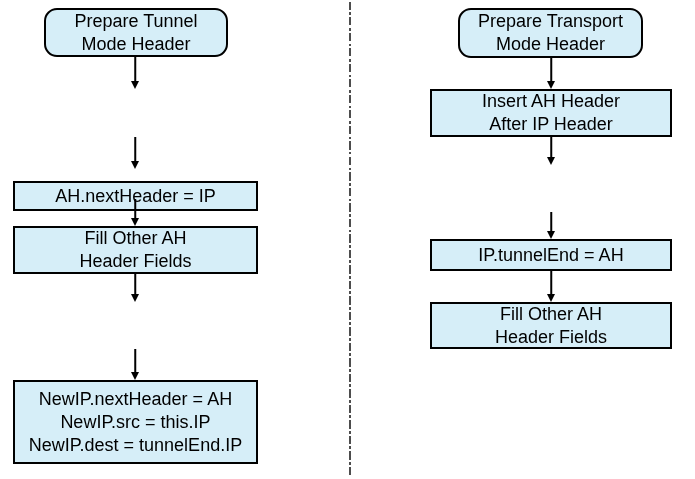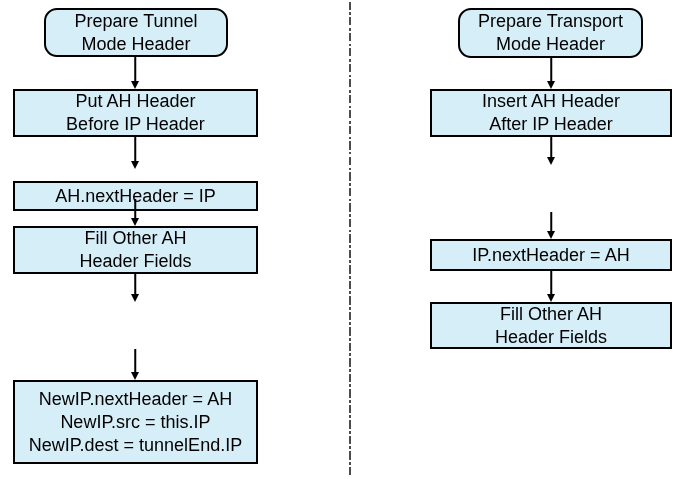--- a/index.html
+++ b/index.html
@@ -79,22 +79,20 @@
 <div class="canvas">
 
   <div class="node rounded" style="left:44px; top:8px; width:184px; height:49px">Prepare Tunnel
 Mode Header</div>
 
   <div class="arrow" style="left:135px; top:57px; height:32px">
     <div class="arrow-line"></div>
     <div class="arrow-head"></div>
   </div>
 
-  <div class="node" style="left:13px; top:89px; width:245px; height:48px">Put AH Header
-Before IP Header</div>
 
   <div class="arrow" style="left:135px; top:137px; height:32px">
     <div class="arrow-line"></div>
     <div class="arrow-head"></div>
   </div>
 
   <div class="node" style="left:13px; top:181px; width:245px; height:30px">AH.nextHeader = IP</div>
 
   <div class="arrow" style="left:135px; top:199px; height:27px">
     <div class="arrow-line"></div>
@@ -136,21 +134,21 @@
     <div class="arrow-line"></div>
     <div class="arrow-head"></div>
   </div>
 
 
   <div class="arrow" style="left:551px; top:212px; height:27px">
     <div class="arrow-line"></div>
     <div class="arrow-head"></div>
   </div>
 
-  <div class="node" style="left:430px; top:239px; width:242px; height:32px">IP.nextHeader = AH</div>
+  <div class="node" style="left:430px; top:239px; width:242px; height:32px">IP.tunnelEnd = AH</div>
 
   <div class="arrow" style="left:551px; top:271px; height:31px">
     <div class="arrow-line"></div>
     <div class="arrow-head"></div>
   </div>
 
   <div class="node" style="left:430px; top:302px; width:242px; height:47px">Fill Other AH
 Header Fields</div>
 
 </div>

